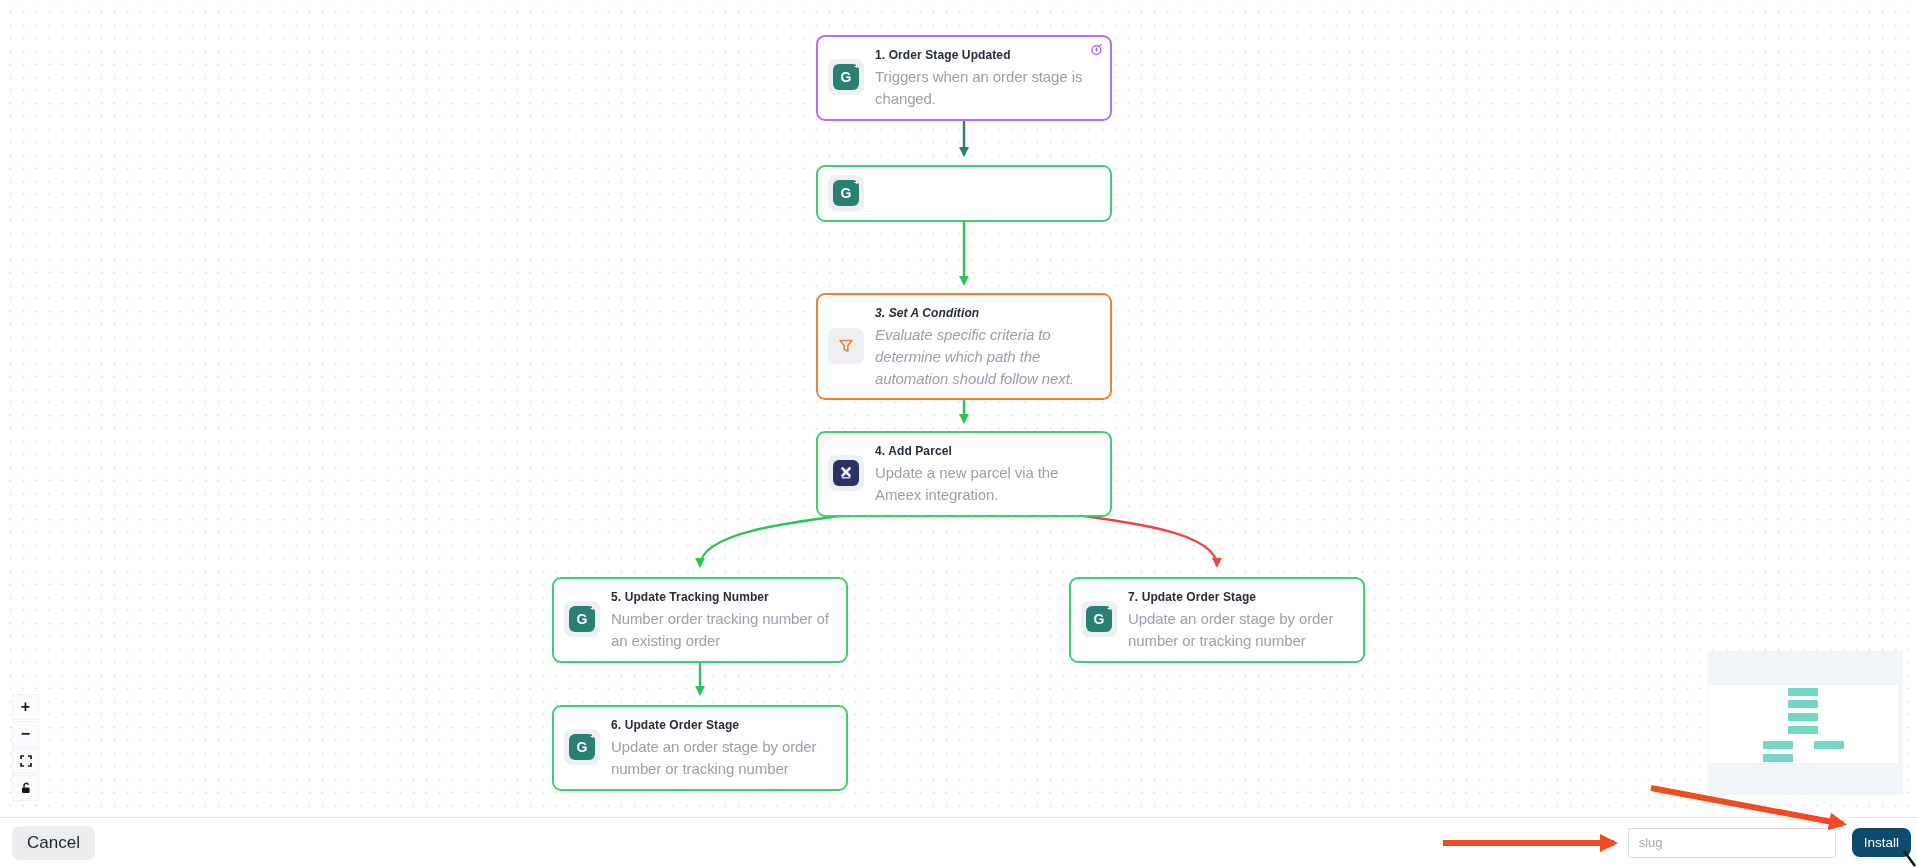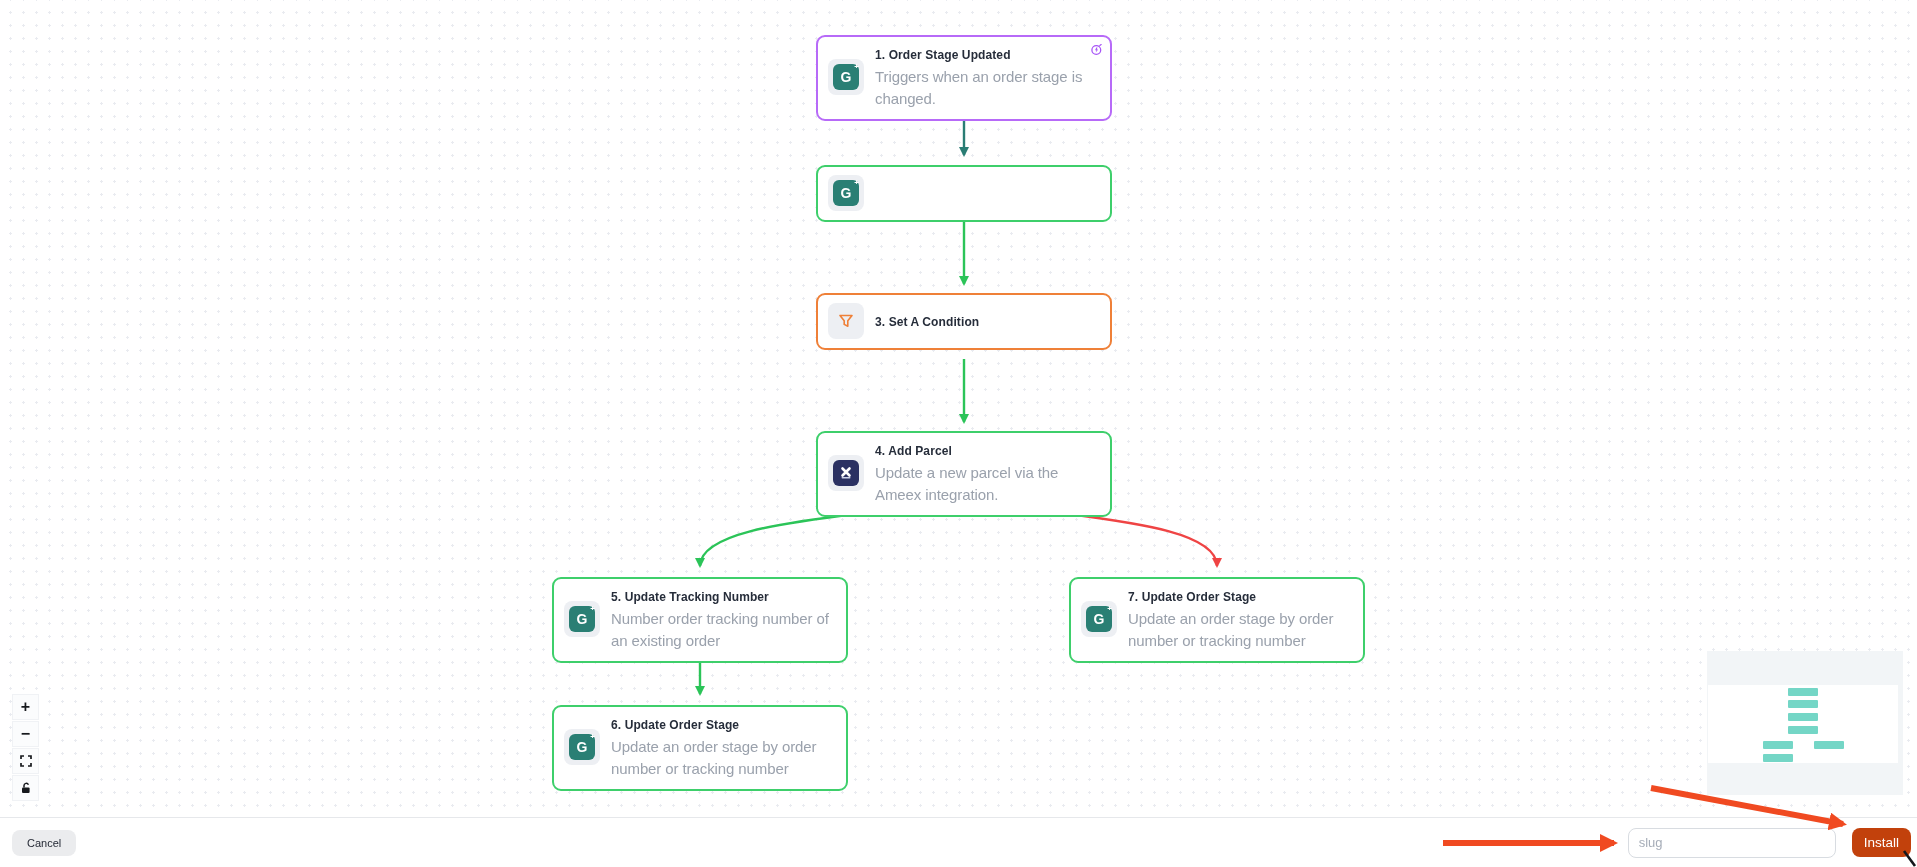--- a/index.html
+++ b/index.html
@@ -31,21 +31,21 @@
   .g-logo { position:relative; width:26px; height:26px; border-radius:6px; background:#2a7f74;
             color:#fff; font-size:14px; font-weight:700; display:flex; align-items:center;
             justify-content:center; }
   .g-logo::after { content:"+"; position:absolute; top:-2px; right:0px; font-size:8px; font-weight:700; }
   .ameex-logo { width:26px; height:26px; border-radius:6px; background:#2b3162; display:flex;
                 align-items:center; justify-content:center; }
   .node-badge { position:absolute; top:5px; right:7px; }
 
   .n1 { left:816px; top:35px;  }
   .n2 { left:816px; top:165px; }
-  .n3 { left:816px; top:293px; }
+  .n3 { left:816px; top:293px;font-style:italic; }
   .n4 { left:816px; top:431px; }
   .n5 { left:552px; top:577px; }
   .n6 { left:552px; top:705px; }
   .n7 { left:1069px; top:577px; }
 
   
   #zoomctl { position:absolute; left:12px; top:694px; z-index:5; display:flex;
              flex-direction:column; gap:1px; }
   .zbtn { width:27px; height:26px; background:#fbfcfd; border:1px solid #f0f2f5;
           display:flex; align-items:center; justify-content:center; cursor:pointer;
@@ -59,26 +59,26 @@
   .mmb1 { left:81px; top:37px; } .mmb2 { left:81px; top:49px; }
   .mmb3 { left:81px; top:62px; } .mmb4 { left:81px; top:75px; }
   .mmb5 { left:56px; top:90px; } .mmb6 { left:56px; top:103px; }
   .mmb7 { left:107px; top:90px; }
 
   
   #footer { position:absolute; left:0; top:817px; width:1917px; height:50px; background:#fff;
             border-top:1px solid #e6e8eb; display:flex; align-items:center; padding:0 6px 0 12px;
             z-index:10; }
   #cancel-btn { background:#ebecee; border:none; border-radius:8px; padding:7px 15px;
-                font-size:11px; color:#1f2430; cursor:pointer; font-family:inherit; }
+                font-size:17px; color:#1f2430; cursor:pointer; font-family:inherit; }
   #footer .right { margin-left:auto; display:flex; align-items:center; gap:16px; }
-  #slug-input { width:208px; height:30px; border:1px solid #d8dce1; border-radius:8px;
+  #slug-input { width:208px; height:30px; border:1px solid #d8dce1; border-radius:2px;
                 padding:0 10px; font-size:13px; color:#374151; font-family:inherit; outline:none; }
   #slug-input::placeholder { color:#a6adb8; }
-  #install-btn { background:#c2410c; color:#fff; border:none; border-radius:8px;
+  #install-btn { background:#0c4a6e; color:#fff; border:none; border-radius:8px;
                  padding:7px 12px; font-size:13.5px; cursor:pointer; font-family:inherit; }
 </style>
 </head>
 <body>
 
 <div id="stage">
   <div id="canvas">
 
     <svg class="edges" width="1917" height="817">
       <defs>
@@ -124,20 +124,21 @@
     </div>
 
     <div class="node orange n3">
       <span class="icon-tile">
         <svg width="18" height="18" viewBox="0 0 18 18">
           <path d="M3,3.5 H15 L10.8,8.8 V14.2 L7.2,12.4 V8.8 Z" fill="none" stroke="#ef8038" stroke-width="1.6" stroke-linejoin="round"></path>
         </svg>
       </span>
       <span class="node-texts">
         <span class="node-title">3. Set A Condition</span>
+        <div class="node-sub">Evaluate specific criteria to determine which path the automation should follow next.</div>
       </span>
     </div>
 
     <div class="node n4">
       <span class="icon-tile">
         <span class="ameex-logo">
           <svg width="16" height="16" viewBox="0 0 16 16">
             <path d="M4.5,3.5 L11.5,10.5 M11.5,3.5 L4.5,10.5" stroke="#fff" stroke-width="2.6" stroke-linecap="round"></path>
             <rect x="3.5" y="12" width="9" height="1.6" rx="0.8" fill="#cdd3ea"></rect>
           </svg>

